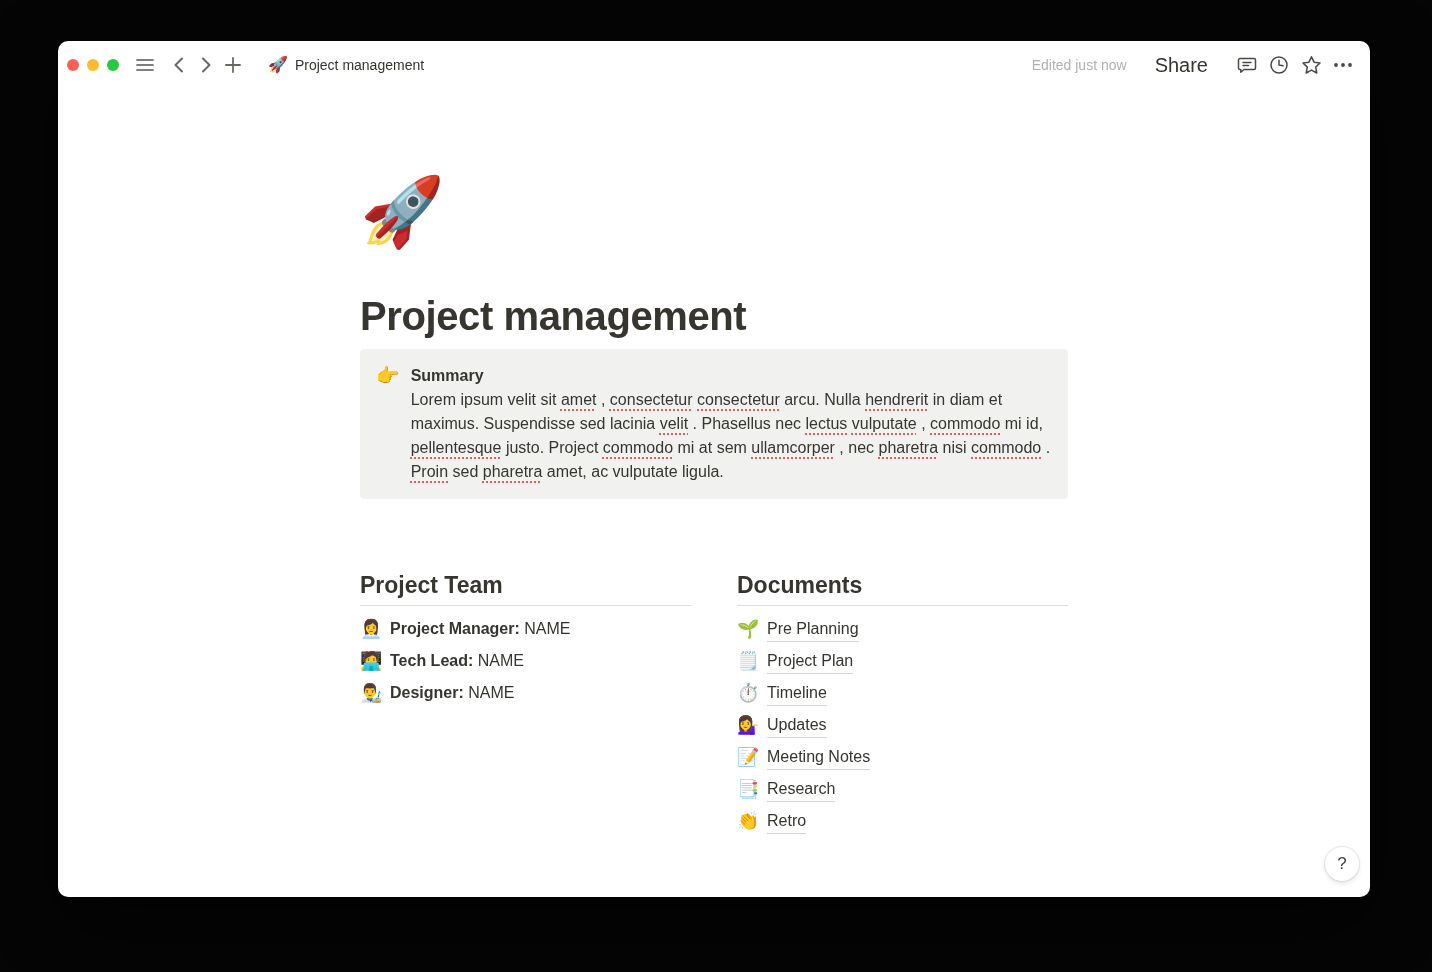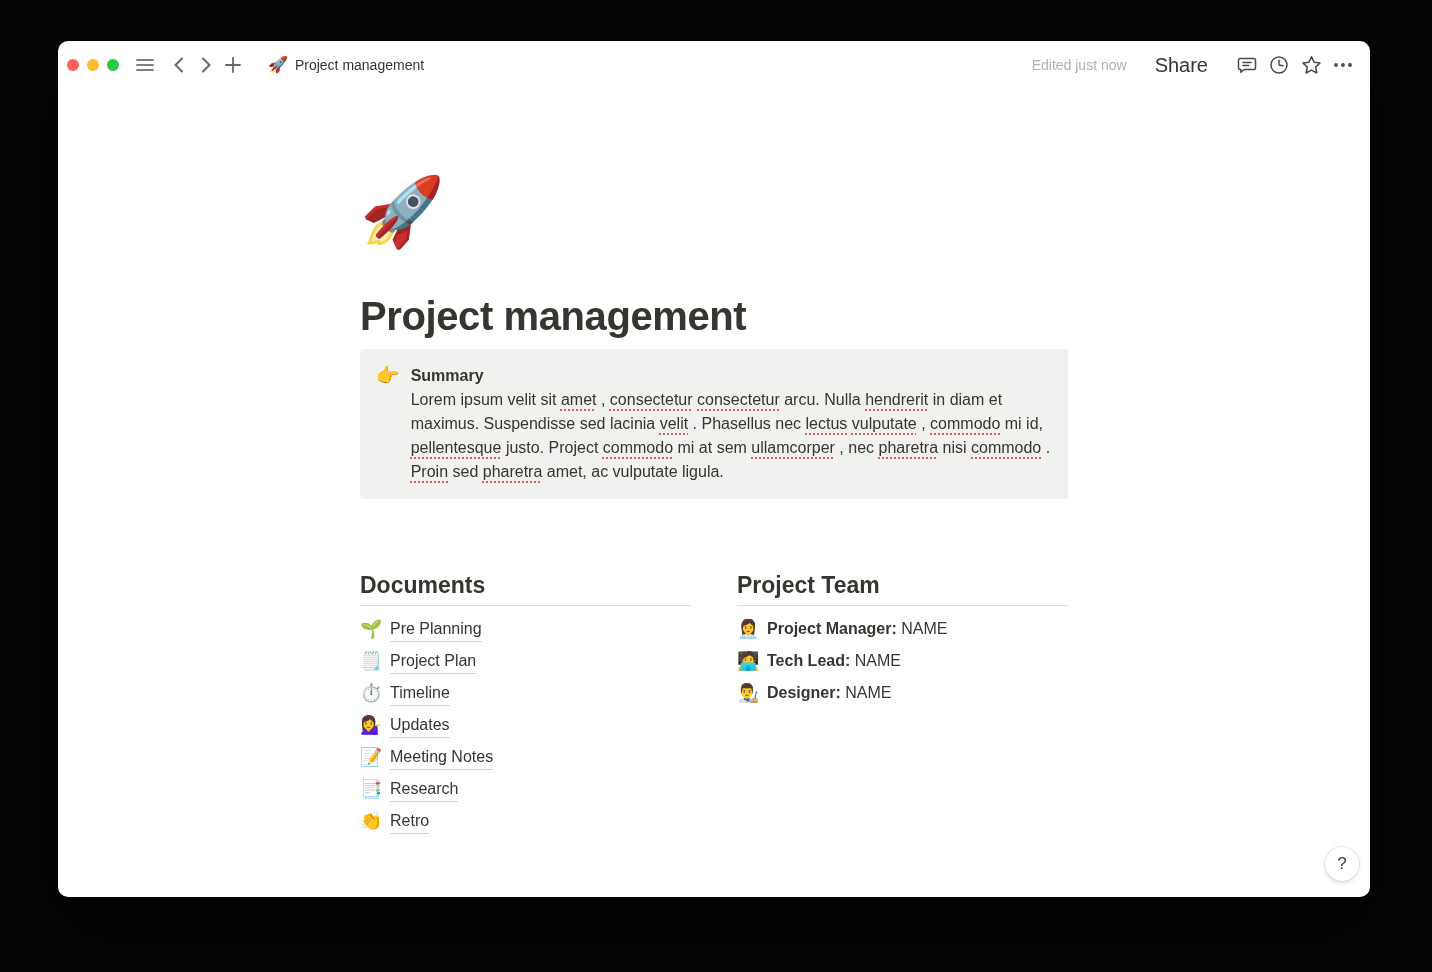--- a/index.html
+++ b/index.html
@@ -245,20 +245,42 @@
           
             <span class="miss">pharetra</span>
           
             <span> amet, ac vulputate ligula.</span>
           </div>
       </div>
     </div>
 
     <div class="columns">
       <div class="col">
+        <h2>Project Team</h2>
+        <div class="col-divider"></div>
+        <div class="team-list">
+
+            <div class="team-item">
+              <span class="emoji">👩‍💼</span>
+              <span class="team-text"><b class="team-role">Project Manager:</b><span> NAME</span></span>
+            </div>
+
+            <div class="team-item">
+              <span class="emoji">🧑‍💻</span>
+              <span class="team-text"><b class="team-role">Tech Lead:</b><span> NAME</span></span>
+            </div>
+
+            <div class="team-item">
+              <span class="emoji">👨‍🎨</span>
+              <span class="team-text"><b class="team-role">Designer:</b><span> NAME</span></span>
+            </div>
+          </div>
+      </div>
+
+      <div class="col">
         <h2>Documents</h2>
         <div class="col-divider"></div>
         <div class="doc-list">
 
             <div class="doc-item">
               <span class="emoji">🌱</span>
               <span class="doc-link">Pre Planning</span>
             </div>
 
             <div class="doc-item">
@@ -282,42 +304,20 @@
             </div>
 
             <div class="doc-item">
               <span class="emoji">📑</span>
               <span class="doc-link">Research</span>
             </div>
 
             <div class="doc-item">
               <span class="emoji">👏</span>
               <span class="doc-link">Retro</span>
-            </div>
-          </div>
-      </div>
-
-      <div class="col">
-        <h2>Project Team</h2>
-        <div class="col-divider"></div>
-        <div class="team-list">
-
-            <div class="team-item">
-              <span class="emoji">👩‍💼</span>
-              <span class="team-text"><b class="team-role">Project Manager:</b><span> NAME</span></span>
-            </div>
-
-            <div class="team-item">
-              <span class="emoji">🧑‍💻</span>
-              <span class="team-text"><b class="team-role">Tech Lead:</b><span> NAME</span></span>
-            </div>
-
-            <div class="team-item">
-              <span class="emoji">👨‍🎨</span>
-              <span class="team-text"><b class="team-role">Designer:</b><span> NAME</span></span>
             </div>
           </div>
       </div>
     </div>
   </div>
 
   <div class="help-btn">
     <span>?</span>
   </div>
 </div>

